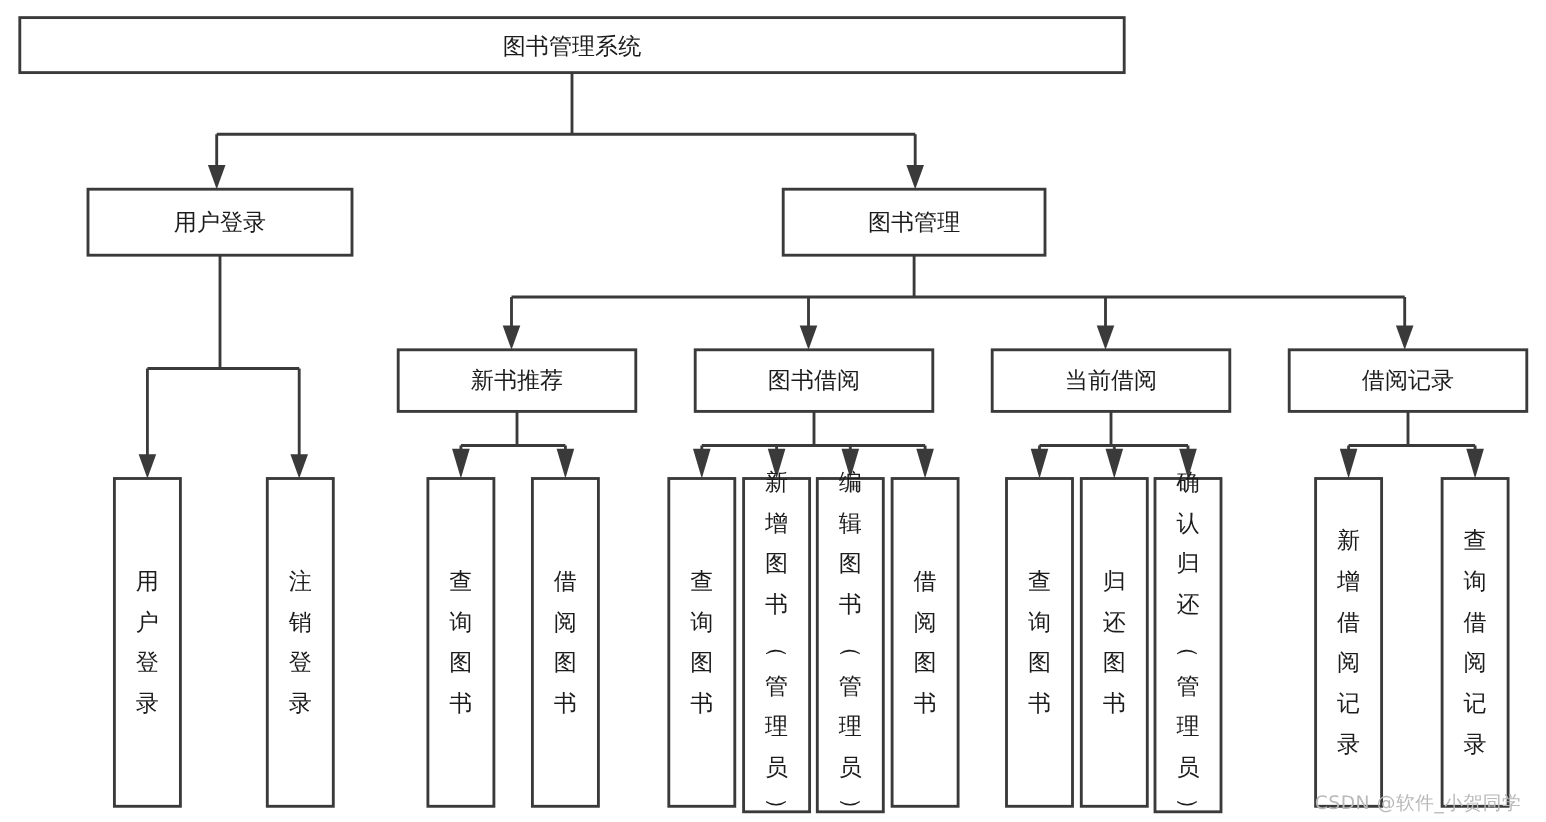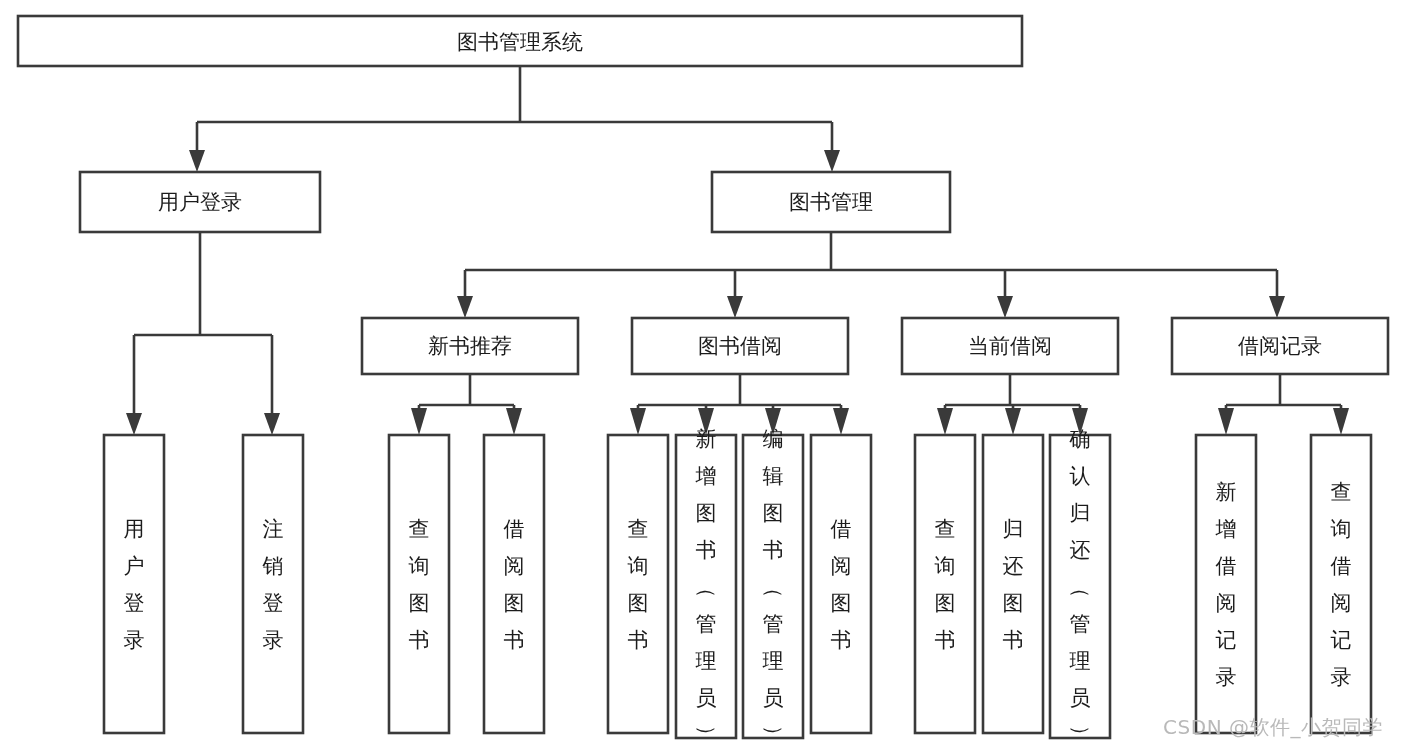--- a/index.html
+++ b/index.html
@@ -53,21 +53,21 @@
     font-family: "DejaVu Sans", "Liberation Sans", sans-serif;
     font-size: 21px;
     fill: #1c1c1c;
     text-anchor: middle;
   }
   .watermark {
     position: absolute;
     right: 8px;
     bottom: 6px;
     font-family: "DejaVu Sans", "Liberation Sans", sans-serif;
-    font-size: 20px;
+    font-size: 17px;
     color: #b9b9b9;
     letter-spacing: 0.5px;
     white-space: nowrap;
     user-select: none;
   }
 </style>
 </head>
 <body>
 
 <div id="diagram-root">

